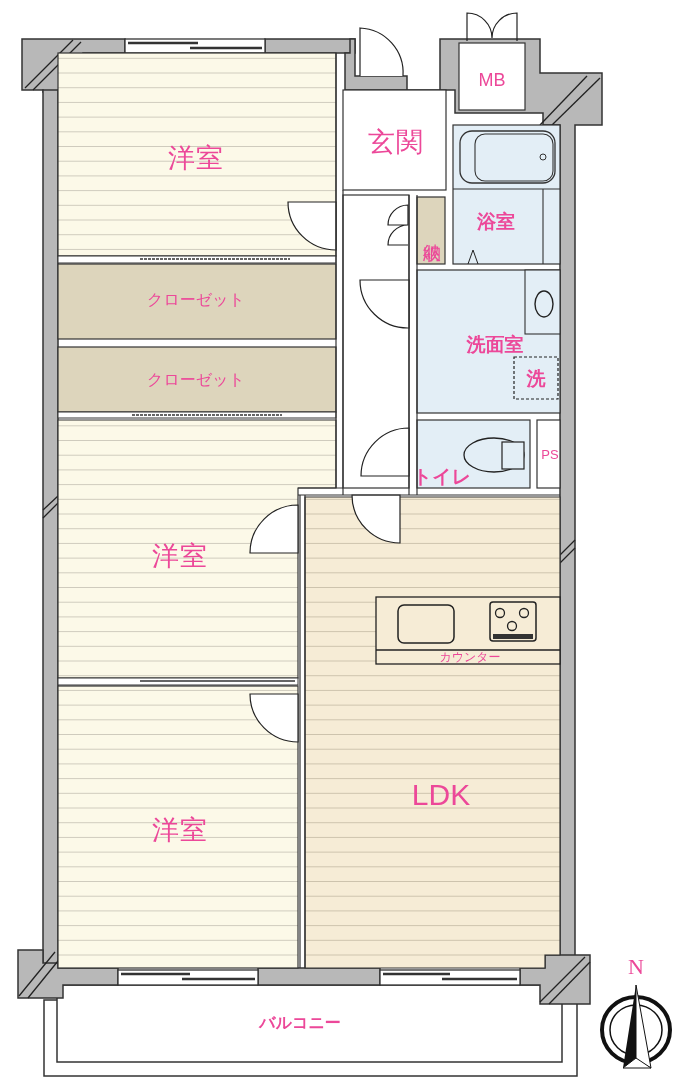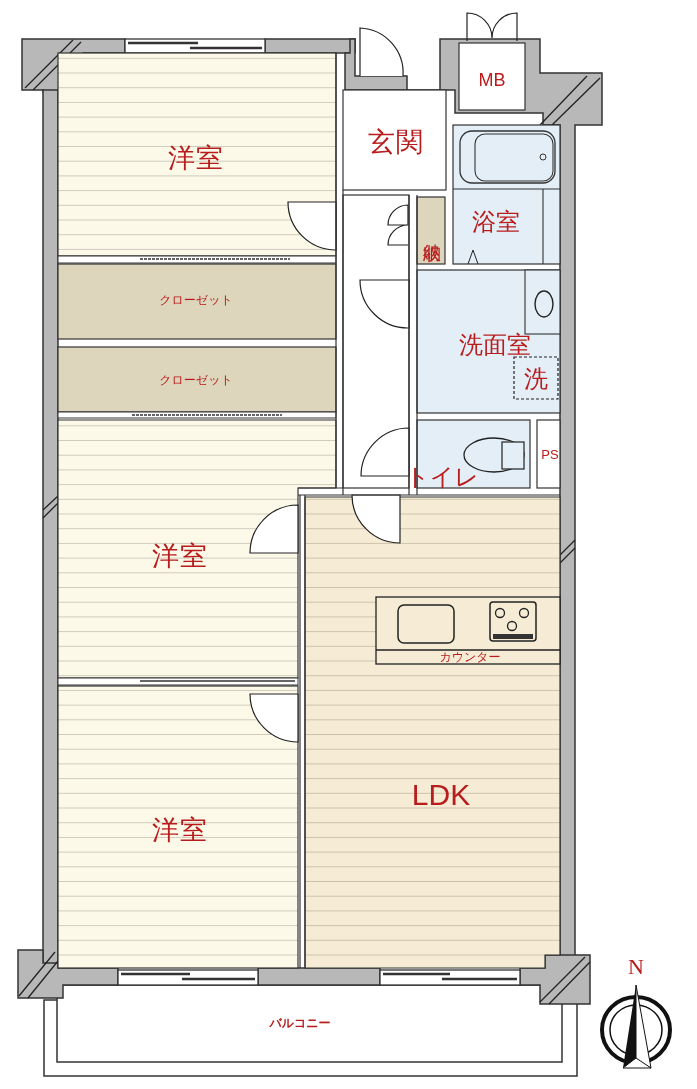--- a/index.html
+++ b/index.html
@@ -1,21 +1,21 @@
 <!DOCTYPE html>
 <html><head>
 <meta charset="utf-8">
 <style>
   html, body { margin:0; padding:0; background:#ffffff; }
   body { width:697px; height:1089px; position:relative; overflow:hidden; font-family:"DejaVu Sans", sans-serif; }
   #plan { position:absolute; left:0; top:0; width:697px; height:1089px; }
-  .lbl { position:absolute; color:#b91c1c; white-space:nowrap; transform:translate(-50%,-50%); }
+  .lbl { position:absolute; color:#ec4899; white-space:nowrap; transform:translate(-50%,-50%); }
   .big { font-size:27px; letter-spacing:1px; }
-  .mid { font-size:24px; }
-  .sm { font-size:12px; }
+  .mid { font-size:19px;font-weight:bold; }
+  .sm { font-size:16px; }
   .tiny { font-size:12px; }
   .ldk { font-size:30px; font-family:"Liberation Sans", sans-serif; }
   .mb { font-size:18px; font-family:"Liberation Sans", sans-serif; }
   .ps { font-size:13px; font-family:"Liberation Sans", sans-serif; }
   .n { font-size:22px; font-family:"Liberation Serif", serif; }
   .vert { writing-mode:vertical-rl; font-size:18px; }
 </style>
 </head>
 <body>
 

